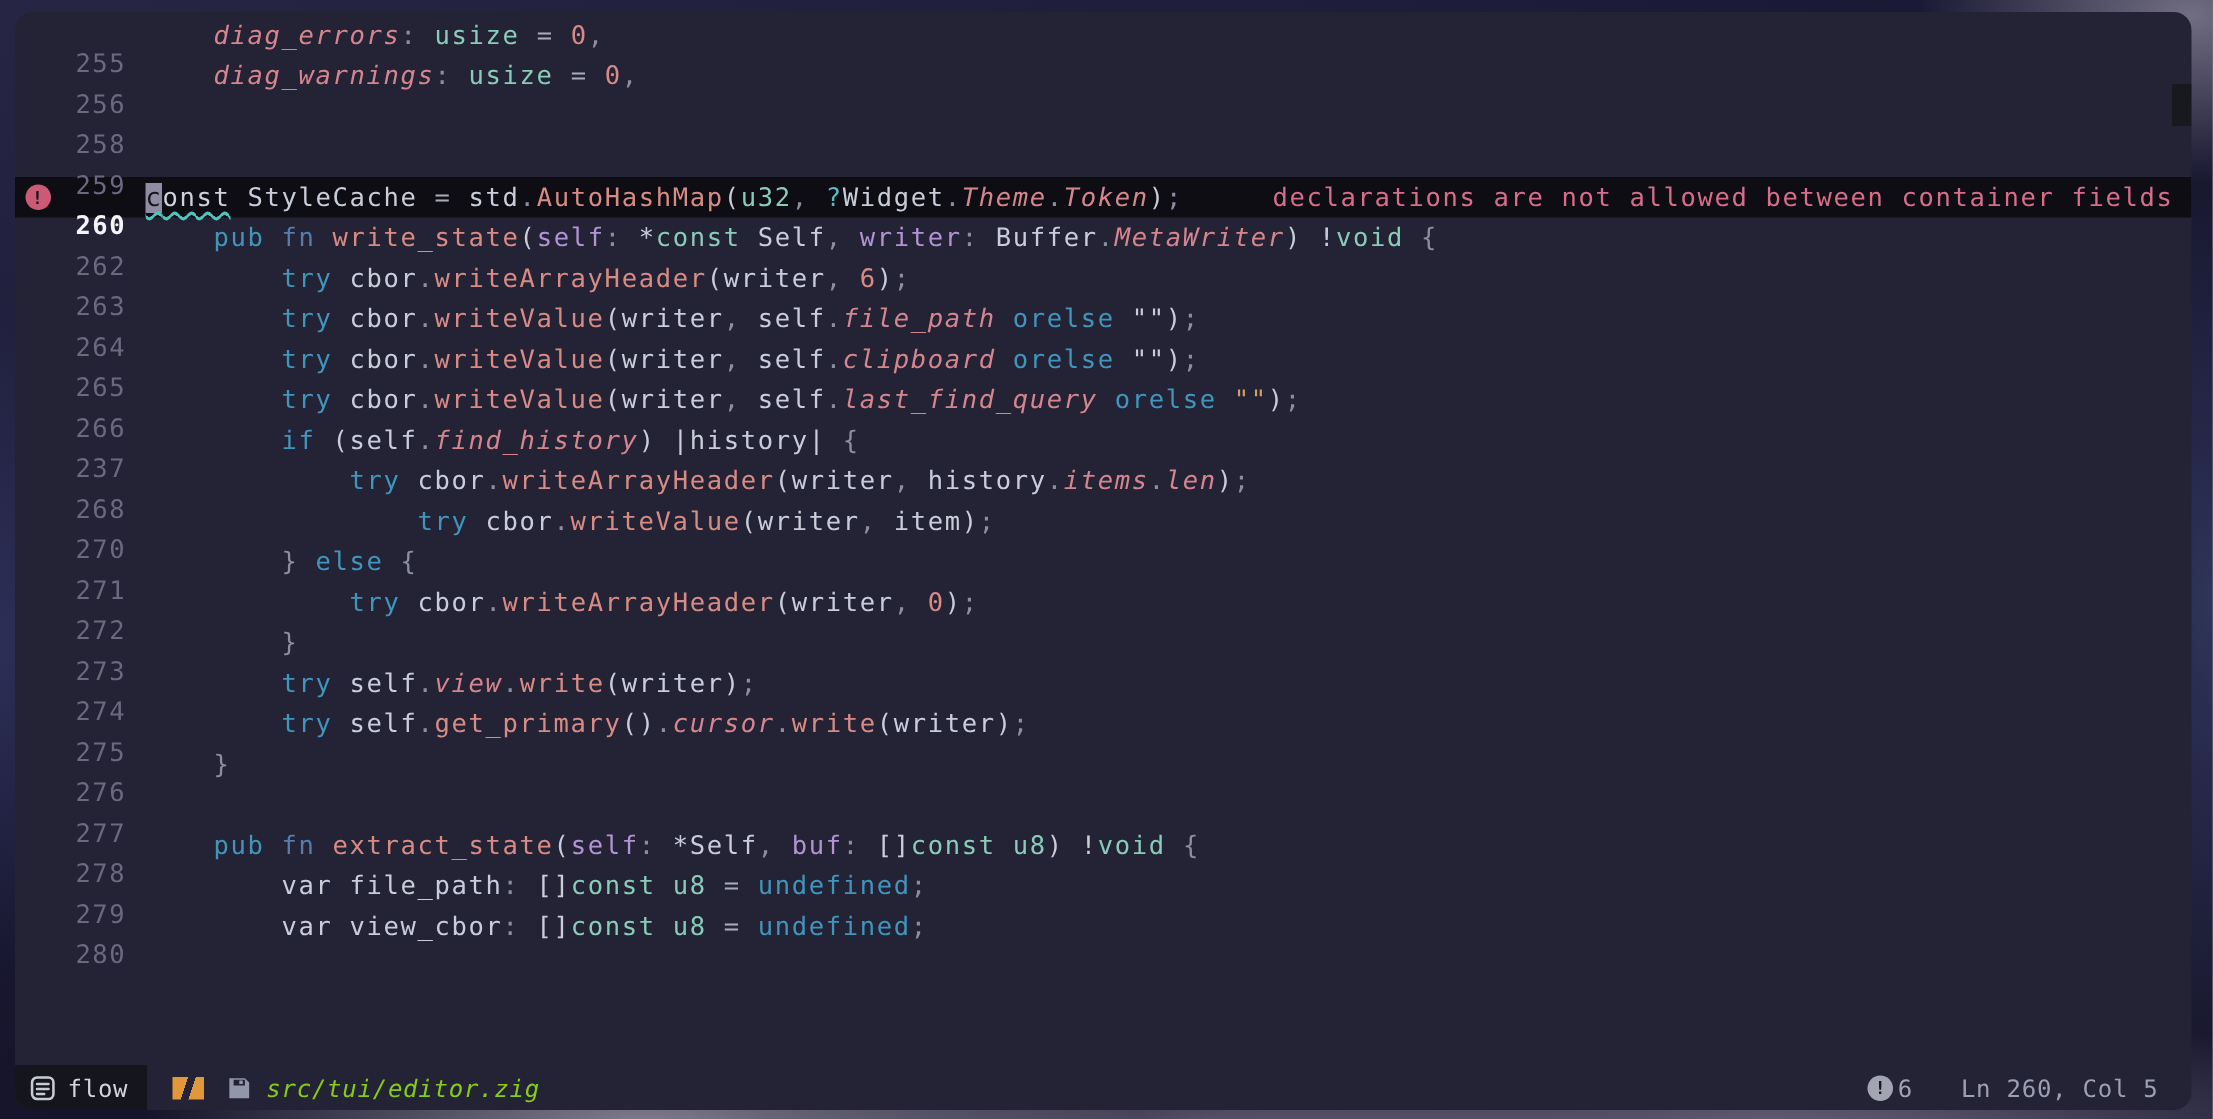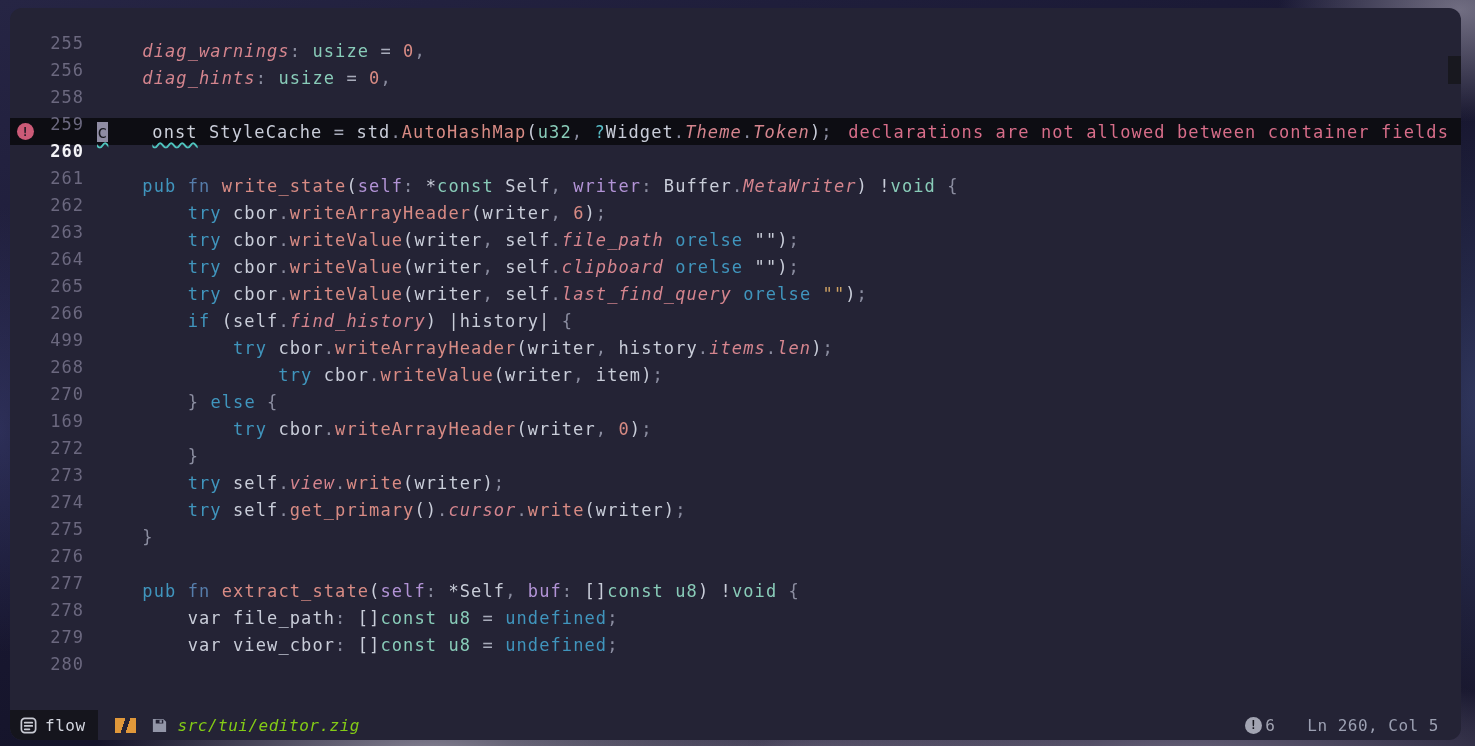--- a/index.html
+++ b/index.html
@@ -40,21 +40,21 @@
   .s-fnk{ color:#567dab; }
   .s-ty{ color:#89ccb9; }
   .s-fun{ color:#d88b84; }
   .s-fld{ color:#d5858e; font-style:italic; }
   .s-num{ color:#d88b84; }
   .s-par{ color:#b293d6; }
   .s-str{ color:#c9cdd9; }
   .s-strO{ color:#cda163; }
   .s-opt{ color:#59bcc6; }
   .s-cur{ background:#8f8ca3; color:#15151c; text-decoration:underline wavy #4fc4be 1.5px; text-underline-offset:4px; }
-  .s-sq{ color:#ced2dc; text-decoration:underline wavy #4fc4be 1.5px; text-underline-offset:4px;padding-left:44px; }
+  .s-sq{ color:#ced2dc; text-decoration:underline wavy #4fc4be 1.5px; text-underline-offset:4px; }
   .scroll-thumb{ position:absolute; right:0; top:48px; width:13px; height:28px; background:#18181f; }
   
   .statusbar{
     position:absolute; left:0; right:0; bottom:0; height:30px;
     display:flex; align-items:center; font-size:16px; letter-spacing:.5px; color:#a3a6b6;
   }
   .chip{
     background:#15151d; height:30px; display:flex; align-items:center; gap:7px;
     padding:0 12px 0 9px; color:#d3d6df; border-bottom-left-radius:12px;
   }
@@ -72,35 +72,34 @@
   }
   .warn-dot::before{ content:"!"; color:#16161e; font-size:12px; font-weight:bold; }
   .count{ color:#a2a4b2; }
   .pos{ color:#9ca0b2; margin-left:32px; }
 </style>
 </head>
 <body>
 
 <div class="window">
   <div class="code-view" id="code-view">
-      <div class="line"><span class="gcell"></span><span class="lnum">255</span></div>
+      <div class="line"><span class="gcell"></span><span class="lnum">255</span><span class="codecell"><span class="s-w">    </span><span class="s-fld">diag_errors</span><span class="s-p">:</span><span class="s-w"> </span><span class="s-ty">usize</span><span class="s-w"> </span><span class="s-op">=</span><span class="s-w"> </span><span class="s-num">0</span><span class="s-p">,</span></span></div>
       <div class="line"><span class="gcell"></span><span class="lnum">256</span><span class="codecell"><span class="s-w">    </span><span class="s-fld">diag_warnings</span><span class="s-p">:</span><span class="s-w"> </span><span class="s-ty">usize</span><span class="s-w"> </span><span class="s-op">=</span><span class="s-w"> </span><span class="s-num">0</span><span class="s-p">,</span></span></div>
-      <div class="line"><span class="gcell"></span><span class="lnum">258</span><span class="codecell"><span class="s-w">    </span><span class="s-fld">diag_hints</span><span class="s-p">:</span><span class="s-w"> </span><span class="s-ty">usize</span><span class="s-w"> </span><span class="s-op">=</span><span class="s-w"> </span><span class="s-num">0</span><span class="s-p">,</span></span></div>
+      <div class="line"><span class="gcell"></span><span class="lnum">258</span></div>
       <div class="line"><span class="gcell"></span><span class="lnum">259</span><span class="codecell"></span></div>
       <div class="line current"><span class="gcell"><span class="err-dot"></span></span><span class="lnum cur">260</span><span class="codecell"><span class="s-cur">c</span><span class="s-sq">onst</span><span class="s-w"> StyleCache </span><span class="s-op">=</span><span class="s-w"> std</span><span class="s-p">.</span><span class="s-fun">AutoHashMap</span><span class="s-w">(</span><span class="s-ty">u32</span><span class="s-p">,</span><span class="s-w"> </span><span class="s-opt">?</span><span class="s-w">Widget</span><span class="s-p">.</span><span class="s-fld">Theme</span><span class="s-p">.</span><span class="s-fld">Token</span><span class="s-w">)</span><span class="s-p">;</span></span><span class="diag">declarations are not allowed between container fields</span></div>
-      <div class="line"><span class="gcell"></span><span class="lnum">261</span><span class="codecell"></span></div>
       <div class="line"><span class="gcell"></span><span class="lnum">262</span><span class="codecell"><span class="s-w">    </span><span class="s-kw">pub</span><span class="s-w"> </span><span class="s-fnk">fn</span><span class="s-w"> </span><span class="s-fun">write_state</span><span class="s-w">(</span><span class="s-par">self</span><span class="s-p">:</span><span class="s-w"> *</span><span class="s-ty">const</span><span class="s-w"> Self</span><span class="s-p">,</span><span class="s-w"> </span><span class="s-par">writer</span><span class="s-p">:</span><span class="s-w"> Buffer</span><span class="s-p">.</span><span class="s-fld">MetaWriter</span><span class="s-w">)</span><span class="s-w"> !</span><span class="s-ty">void</span><span class="s-w"> </span><span class="s-p">{</span></span></div>
       <div class="line"><span class="gcell"></span><span class="lnum">263</span><span class="codecell"><span class="s-w">        </span><span class="s-kw">try</span><span class="s-w"> cbor</span><span class="s-p">.</span><span class="s-fun">writeArrayHeader</span><span class="s-w">(</span><span class="s-w">writer</span><span class="s-p">,</span><span class="s-w"> </span><span class="s-num">6</span><span class="s-w">)</span><span class="s-p">;</span></span></div>
       <div class="line"><span class="gcell"></span><span class="lnum">264</span><span class="codecell"><span class="s-w">        </span><span class="s-kw">try</span><span class="s-w"> cbor</span><span class="s-p">.</span><span class="s-fun">writeValue</span><span class="s-w">(</span><span class="s-w">writer</span><span class="s-p">,</span><span class="s-w"> self</span><span class="s-p">.</span><span class="s-fld">file_path</span><span class="s-w"> </span><span class="s-kw">orelse</span><span class="s-w"> </span><span class="s-str">""</span><span class="s-w">)</span><span class="s-p">;</span></span></div>
       <div class="line"><span class="gcell"></span><span class="lnum">265</span><span class="codecell"><span class="s-w">        </span><span class="s-kw">try</span><span class="s-w"> cbor</span><span class="s-p">.</span><span class="s-fun">writeValue</span><span class="s-w">(</span><span class="s-w">writer</span><span class="s-p">,</span><span class="s-w"> self</span><span class="s-p">.</span><span class="s-fld">clipboard</span><span class="s-w"> </span><span class="s-kw">orelse</span><span class="s-w"> </span><span class="s-str">""</span><span class="s-w">)</span><span class="s-p">;</span></span></div>
       <div class="line"><span class="gcell"></span><span class="lnum">266</span><span class="codecell"><span class="s-w">        </span><span class="s-kw">try</span><span class="s-w"> cbor</span><span class="s-p">.</span><span class="s-fun">writeValue</span><span class="s-w">(</span><span class="s-w">writer</span><span class="s-p">,</span><span class="s-w"> self</span><span class="s-p">.</span><span class="s-fld">last_find_query</span><span class="s-w"> </span><span class="s-kw">orelse</span><span class="s-w"> </span><span class="s-strO">""</span><span class="s-w">)</span><span class="s-p">;</span></span></div>
-      <div class="line"><span class="gcell"></span><span class="lnum">499</span><span class="codecell"><span class="s-w">        </span><span class="s-kw">if</span><span class="s-w"> (</span><span class="s-w">self</span><span class="s-p">.</span><span class="s-fld">find_history</span><span class="s-w">)</span><span class="s-w"> |history| </span><span class="s-p">{</span></span></div>
+      <div class="line"><span class="gcell"></span><span class="lnum">237</span><span class="codecell"><span class="s-w">        </span><span class="s-kw">if</span><span class="s-w"> (</span><span class="s-w">self</span><span class="s-p">.</span><span class="s-fld">find_history</span><span class="s-w">)</span><span class="s-w"> |history| </span><span class="s-p">{</span></span></div>
       <div class="line"><span class="gcell"></span><span class="lnum">268</span><span class="codecell"><span class="s-w">            </span><span class="s-kw">try</span><span class="s-w"> cbor</span><span class="s-p">.</span><span class="s-fun">writeArrayHeader</span><span class="s-w">(</span><span class="s-w">writer</span><span class="s-p">,</span><span class="s-w"> history</span><span class="s-p">.</span><span class="s-fld">items</span><span class="s-p">.</span><span class="s-fld">len</span><span class="s-w">)</span><span class="s-p">;</span></span></div>
       <div class="line"><span class="gcell"></span><span class="lnum">270</span><span class="codecell"><span class="s-w">                </span><span class="s-kw">try</span><span class="s-w"> cbor</span><span class="s-p">.</span><span class="s-fun">writeValue</span><span class="s-w">(</span><span class="s-w">writer</span><span class="s-p">,</span><span class="s-w"> item</span><span class="s-w">)</span><span class="s-p">;</span></span></div>
-      <div class="line"><span class="gcell"></span><span class="lnum">169</span><span class="codecell"><span class="s-w">        </span><span class="s-p">}</span><span class="s-w"> </span><span class="s-kw">else</span><span class="s-w"> </span><span class="s-p">{</span></span></div>
+      <div class="line"><span class="gcell"></span><span class="lnum">271</span><span class="codecell"><span class="s-w">        </span><span class="s-p">}</span><span class="s-w"> </span><span class="s-kw">else</span><span class="s-w"> </span><span class="s-p">{</span></span></div>
       <div class="line"><span class="gcell"></span><span class="lnum">272</span><span class="codecell"><span class="s-w">            </span><span class="s-kw">try</span><span class="s-w"> cbor</span><span class="s-p">.</span><span class="s-fun">writeArrayHeader</span><span class="s-w">(</span><span class="s-w">writer</span><span class="s-p">,</span><span class="s-w"> </span><span class="s-num">0</span><span class="s-w">)</span><span class="s-p">;</span></span></div>
       <div class="line"><span class="gcell"></span><span class="lnum">273</span><span class="codecell"><span class="s-w">        </span><span class="s-p">}</span></span></div>
       <div class="line"><span class="gcell"></span><span class="lnum">274</span><span class="codecell"><span class="s-w">        </span><span class="s-kw">try</span><span class="s-w"> self</span><span class="s-p">.</span><span class="s-fld">view</span><span class="s-p">.</span><span class="s-fun">write</span><span class="s-w">(</span><span class="s-w">writer</span><span class="s-w">)</span><span class="s-p">;</span></span></div>
       <div class="line"><span class="gcell"></span><span class="lnum">275</span><span class="codecell"><span class="s-w">        </span><span class="s-kw">try</span><span class="s-w"> self</span><span class="s-p">.</span><span class="s-fun">get_primary</span><span class="s-w">()</span><span class="s-p">.</span><span class="s-fld">cursor</span><span class="s-p">.</span><span class="s-fun">write</span><span class="s-w">(</span><span class="s-w">writer</span><span class="s-w">)</span><span class="s-p">;</span></span></div>
       <div class="line"><span class="gcell"></span><span class="lnum">276</span><span class="codecell"><span class="s-w">    </span><span class="s-p">}</span></span></div>
       <div class="line"><span class="gcell"></span><span class="lnum">277</span><span class="codecell"></span></div>
       <div class="line"><span class="gcell"></span><span class="lnum">278</span><span class="codecell"><span class="s-w">    </span><span class="s-kw">pub</span><span class="s-w"> </span><span class="s-fnk">fn</span><span class="s-w"> </span><span class="s-fun">extract_state</span><span class="s-w">(</span><span class="s-par">self</span><span class="s-p">:</span><span class="s-w"> *</span><span class="s-w">Self</span><span class="s-p">,</span><span class="s-w"> </span><span class="s-par">buf</span><span class="s-p">:</span><span class="s-w"> []</span><span class="s-ty">const</span><span class="s-w"> </span><span class="s-ty">u8</span><span class="s-w">)</span><span class="s-w"> !</span><span class="s-ty">void</span><span class="s-w"> </span><span class="s-p">{</span></span></div>
       <div class="line"><span class="gcell"></span><span class="lnum">279</span><span class="codecell"><span class="s-w">        </span><span class="s-w">var</span><span class="s-w"> file_path</span><span class="s-p">:</span><span class="s-w"> []</span><span class="s-ty">const</span><span class="s-w"> </span><span class="s-ty">u8</span><span class="s-w"> </span><span class="s-op">=</span><span class="s-w"> </span><span class="s-kw">undefined</span><span class="s-p">;</span></span></div>
       <div class="line"><span class="gcell"></span><span class="lnum">280</span><span class="codecell"><span class="s-w">        </span><span class="s-w">var</span><span class="s-w"> view_cbor</span><span class="s-p">:</span><span class="s-w"> []</span><span class="s-ty">const</span><span class="s-w"> </span><span class="s-ty">u8</span><span class="s-w"> </span><span class="s-op">=</span><span class="s-w"> </span><span class="s-kw">undefined</span><span class="s-p">;</span></span></div>
     </div>

